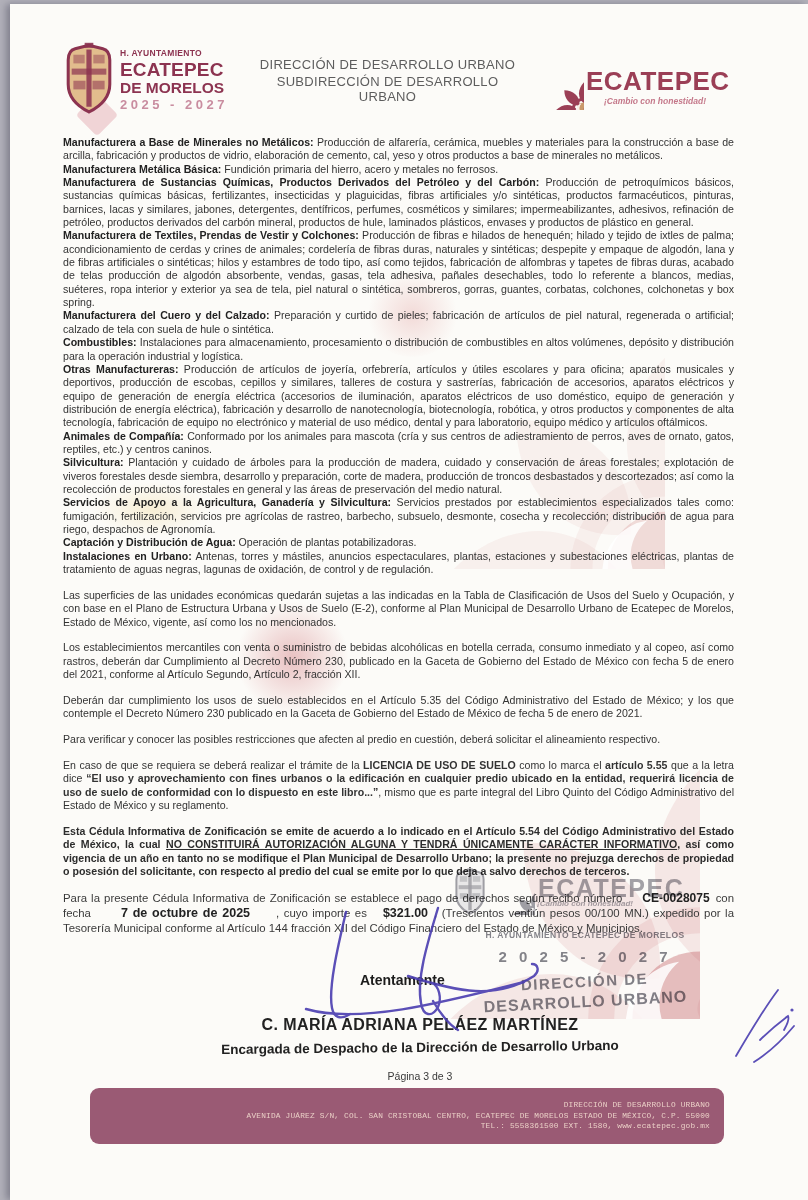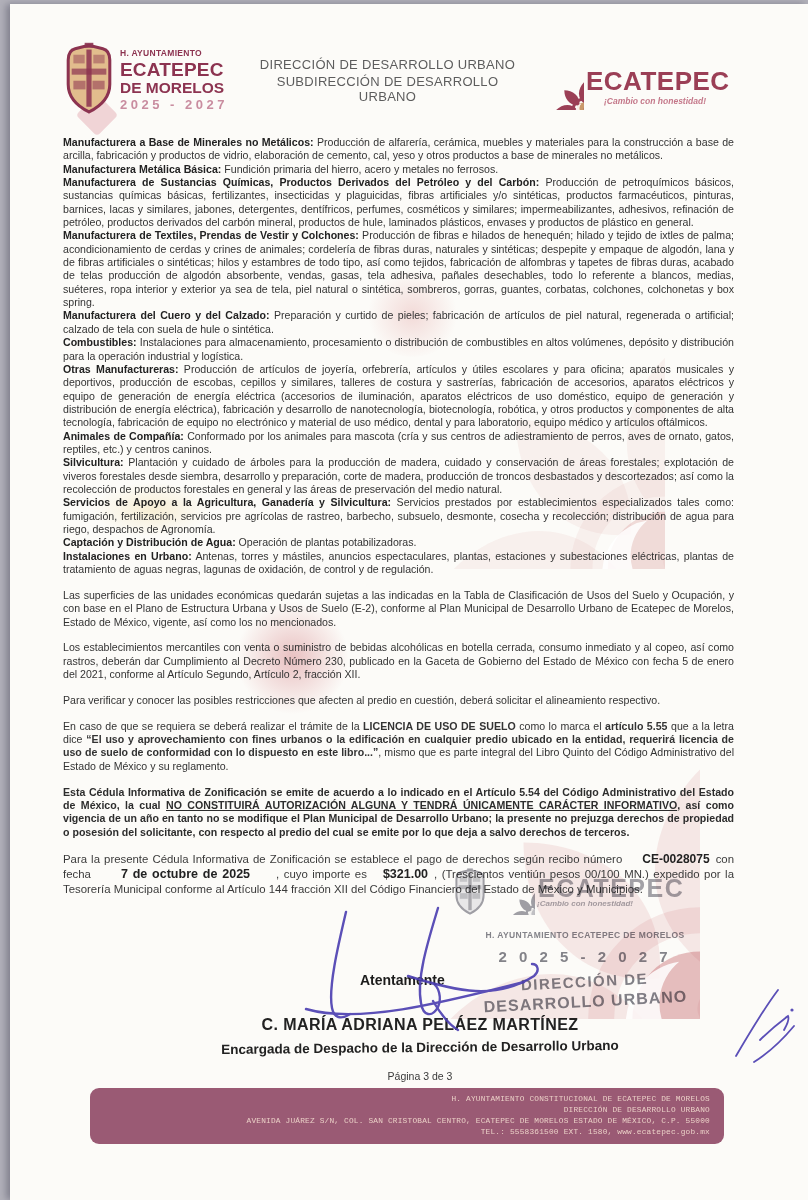--- a/index.html
+++ b/index.html
@@ -175,20 +175,21 @@
       <p class="use"><b>Combustibles:</b><span> Instalaciones para almacenamiento, procesamiento o distribución de combustibles en altos volúmenes, depósito y distribución para la operación industrial y logística.</span></p>
       <p class="use"><b>Otras Manufactureras:</b><span> Producción de artículos de joyería, orfebrería, artículos y útiles escolares y para oficina; aparatos musicales y deportivos, producción de escobas, cepillos y similares, talleres de costura y sastrerías, fabricación de accesorios, aparatos eléctricos y equipo de generación de energía eléctrica (accesorios de iluminación, aparatos eléctricos de uso doméstico, equipo de generación y distribución de energía eléctrica), fabricación y desarrollo de nanotecnología, biotecnología, robótica, y otros productos y componentes de alta tecnología, fabricación de equipo no electrónico y material de uso médico, dental y para laboratorio, equipo médico y artículos oftálmicos.</span></p>
       <p class="use"><b>Animales de Compañía:</b><span> Conformado por los animales para mascota (cría y sus centros de adiestramiento de perros, aves de ornato, gatos, reptiles, etc.) y centros caninos.</span></p>
       <p class="use"><b>Silvicultura:</b><span> Plantación y cuidado de árboles para la producción de madera, cuidado y conservación de áreas forestales; explotación de viveros forestales desde siembra, desarrollo y preparación, corte de madera, producción de troncos desbastados y descortezados; así como la recolección de productos forestales en general y las áreas de preservación del medio natural.</span></p>
       <p class="use"><b>Servicios de Apoyo a la Agricultura, Ganadería y Silvicultura:</b><span> Servicios prestados por establecimientos especializados tales como: fumigación, fertilización, servicios pre agrícolas de rastreo, barbecho, subsuelo, desmonte, cosecha y recolección; distribución de agua para riego, despachos de Agronomía.</span></p>
       <p class="use"><b>Captación y Distribución de Agua:</b><span> Operación de plantas potabilizadoras.</span></p>
       <p class="use"><b>Instalaciones en Urbano:</b><span> Antenas, torres y mástiles, anuncios espectaculares, plantas, estaciones y subestaciones eléctricas, plantas de tratamiento de aguas negras, lagunas de oxidación, de control y de regulación.</span></p>
 
       <p class="para">Las superficies de las unidades económicas quedarán sujetas a las indicadas en la Tabla de Clasificación de Usos del Suelo y Ocupación, y con base en el Plano de Estructura Urbana y Usos de Suelo (E-2), conforme al Plan Municipal de Desarrollo Urbano de Ecatepec de Morelos, Estado de México, vigente, así como los no mencionados.</p>
       <p class="para">Los establecimientos mercantiles con venta o suministro de bebidas alcohólicas en botella cerrada, consumo inmediato y al copeo, así como rastros, deberán dar Cumplimiento al Decreto Número 230, publicado en la Gaceta de Gobierno del Estado de México con fecha 5 de enero del 2021, conforme al Artículo Segundo, Artículo 2, fracción XII.</p>
+      <p class="para">Deberán dar cumplimiento los usos de suelo establecidos en el Artículo 5.35 del Código Administrativo del Estado de México; y los que contemple el Decreto Número 230 publicado en la Gaceta de Gobierno del Estado de México de fecha 5 de enero de 2021.</p>
       <p class="para">Para verificar y conocer las posibles restricciones que afecten al predio en cuestión, deberá solicitar el alineamiento respectivo.</p>
 
       <p class="para"><span>En caso de que se requiera se deberá realizar el trámite de la </span><span class="b">LICENCIA DE USO DE SUELO</span><span> como lo marca el </span><span class="b">artículo 5.55</span><span> que a la letra dice </span><span class="b">“El uso y aprovechamiento con fines urbanos o la edificación en cualquier predio ubicado en la entidad, requerirá licencia de uso de suelo de conformidad con lo dispuesto en este libro...”</span><span>, mismo que es parte integral del Libro Quinto del Código Administrativo del Estado de México y su reglamento.</span></p>
 
       <p class="para bold"><span>Esta Cédula Informativa de Zonificación se emite de acuerdo a lo indicado en el Artículo 5.54 del Código Administrativo del Estado de México, la cual </span><span class="u">NO CONSTITUIRÁ AUTORIZACIÓN ALGUNA Y TENDRÁ ÚNICAMENTE CARÁCTER INFORMATIVO</span><span>, así como vigencia de un año en tanto no se modifique el Plan Municipal de Desarrollo Urbano; la presente no prejuzga derechos de propiedad o posesión del solicitante, con respecto al predio del cual se emite por lo que deja a salvo derechos de terceros.</span></p>
 
       <p class="pago"><span>Para la presente Cédula Informativa de Zonificación se establece el pago de derechos según recibo número</span><span class="tok tok-receipt">CE-0028075</span><span>con fecha</span><span class="tok tok-date">7 de octubre de 2025</span><span>, cuyo importe es</span><span class="tok tok-amount">$321.00</span><span>, (Trescientos ventiún pesos 00/100 MN.) expedido por la Tesorería Municipal conforme al Artículo 144 fracción XII del Código Financiero del Estado de México y Municipios.</span></p>
     </div>
   </div>
 
@@ -233,19 +234,18 @@
     </g>
   </svg>
 
   <div class="name-block">
     <div class="sig-name">C. MARÍA ADRIANA PELÁEZ MARTÍNEZ</div>
     <div class="sig-title">Encargada de Despacho de la Dirección de Desarrollo Urbano</div>
     <div class="page-number">Página 3 de 3</div>
   </div>
 
   <div class="footer-bar">
-    <div>H. AYUNTAMIENTO CONSTITUCIONAL DE ECATEPEC DE MORELOS</div>
     <div>DIRECCIÓN DE DESARROLLO URBANO</div>
     <div>AVENIDA  JUÁREZ S/N, COL. SAN CRISTOBAL CENTRO, ECATEPEC DE MORELOS ESTADO DE MÉXICO, C.P. 55000</div>
     <div>TEL.: 5558361500 EXT. 1580, www.ecatepec.gob.mx</div>
   </div>
 
 </div>
 
 </body></html>

